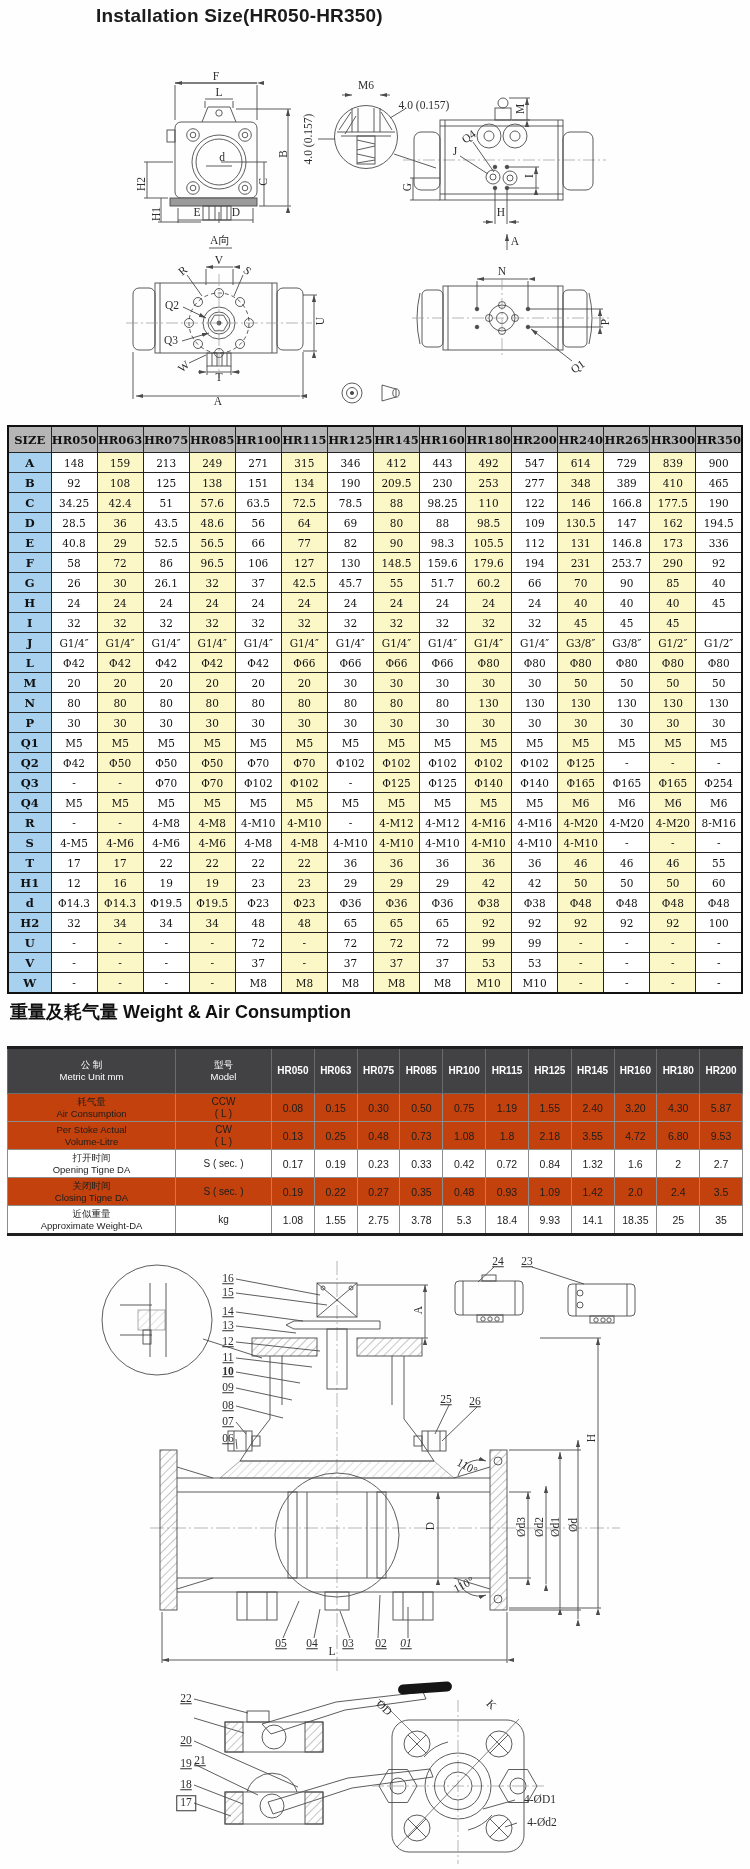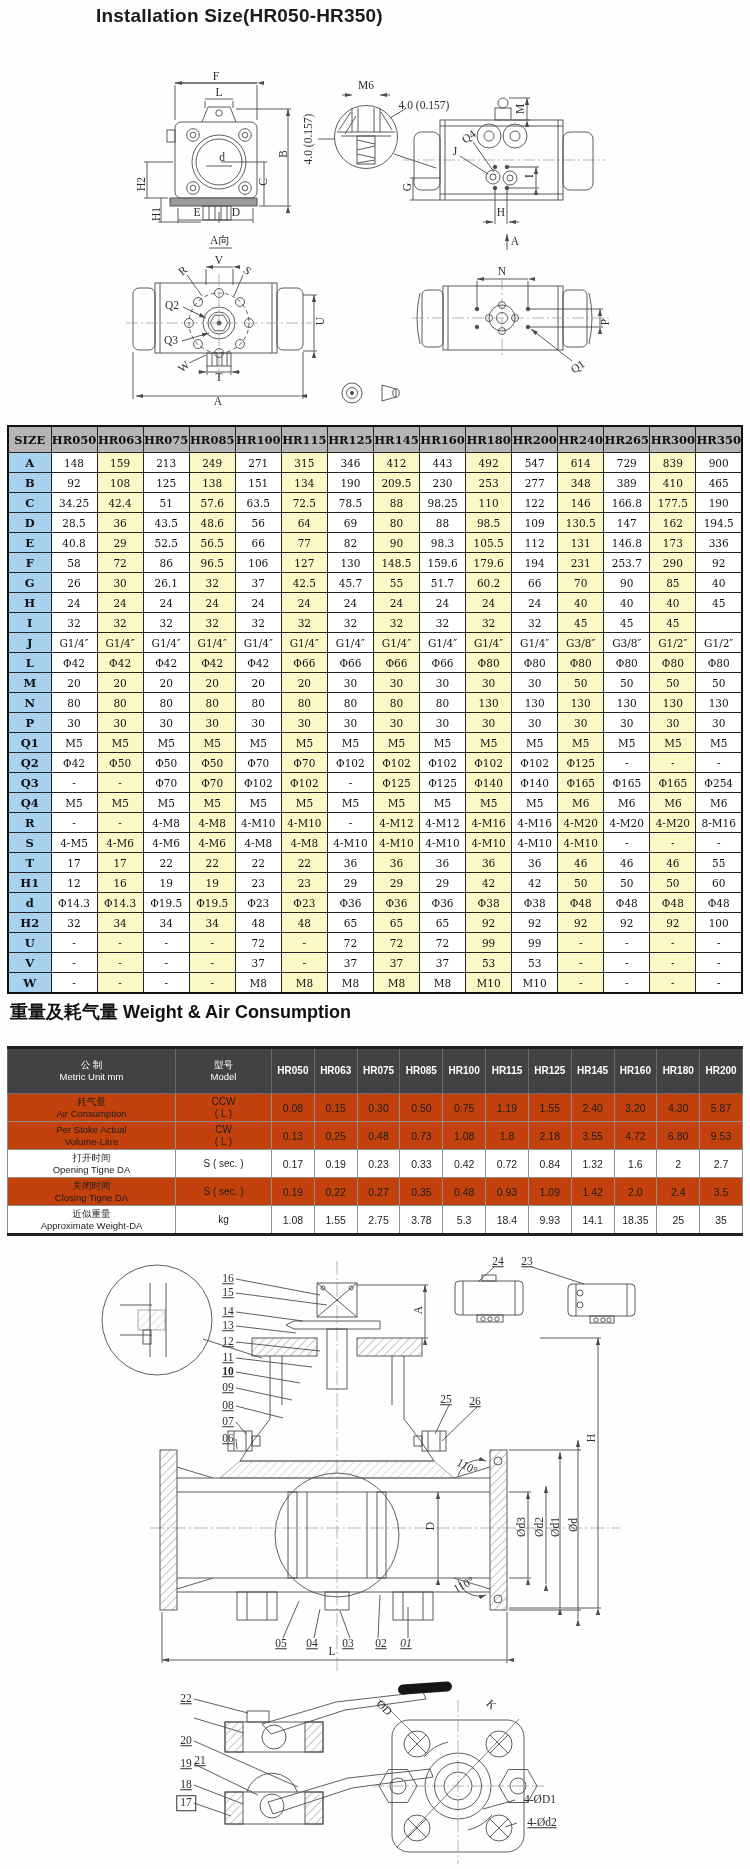--- a/index.html
+++ b/index.html
@@ -1124,16 +1124,16 @@
     </svg>
   <span class="dl u" style="left: 186px; top: 19px; transform: translate(-50%, -50%);">22</span>
       <span class="dl u" style="left: 200px; top: 38px; transform: translate(-50%, -50%); margin-top: 43px;">21</span>
       <span class="dl u" style="left: 186px; top: 61px; transform: translate(-50%, -50%);">20</span>
       <span class="dl u" style="left: 186px; top: 84px; transform: translate(-50%, -50%);">19</span>
       <span class="dl u" style="left: 186px; top: 105px; transform: translate(-50%, -50%);">18</span>
       <span class="dl bx" style="left: 186px; top: 123px; transform: translate(-50%, -50%);">17</span>
       <span class="dl" style="left: 384px; top: 28px; transform: translate(-50%, -50%) rotate(45deg);">ØD</span>
       <span class="dl" style="left: 491px; top: 25px; transform: translate(-50%, -50%) rotate(45deg);">K</span>
       <span class="dl" style="left: 540px; top: 120px; transform: translate(-50%, -50%);">4-ØD1</span>
-      <span class="dl" style="left: 542px; top: 143px; transform: translate(-50%, -50%); text-decoration: underline;">4-Ød2</span>
+      <span class="dl" style="left: 542px; top: 143px; transform: translate(-50%, -50%);">4-Ød2</span>
     </div>
 
 </div>
 
 </body></html>

